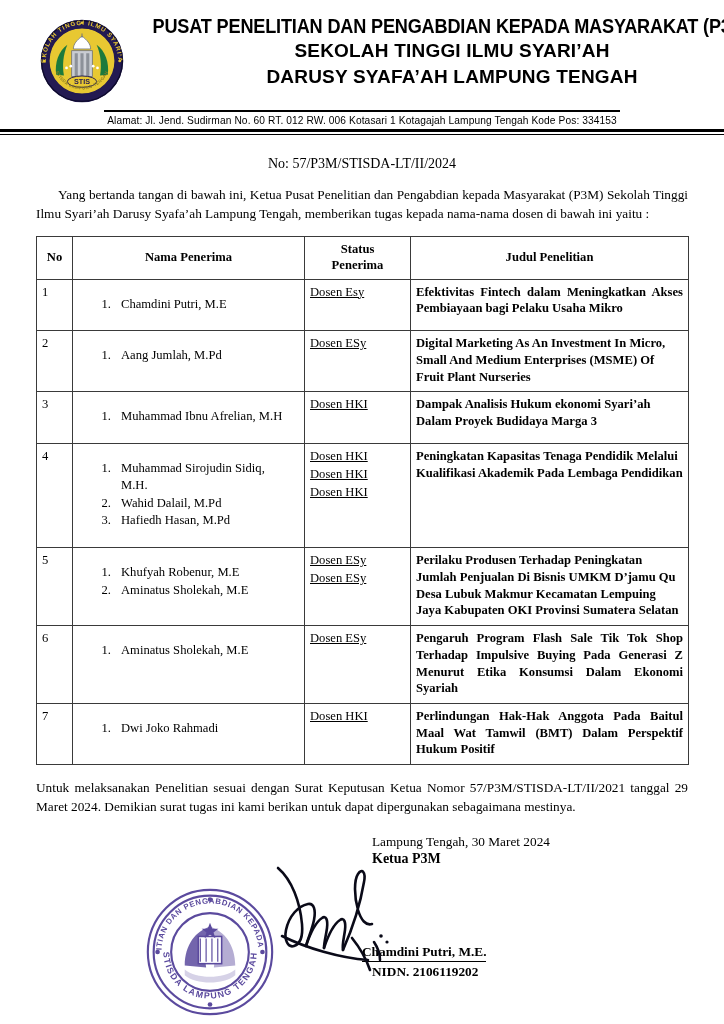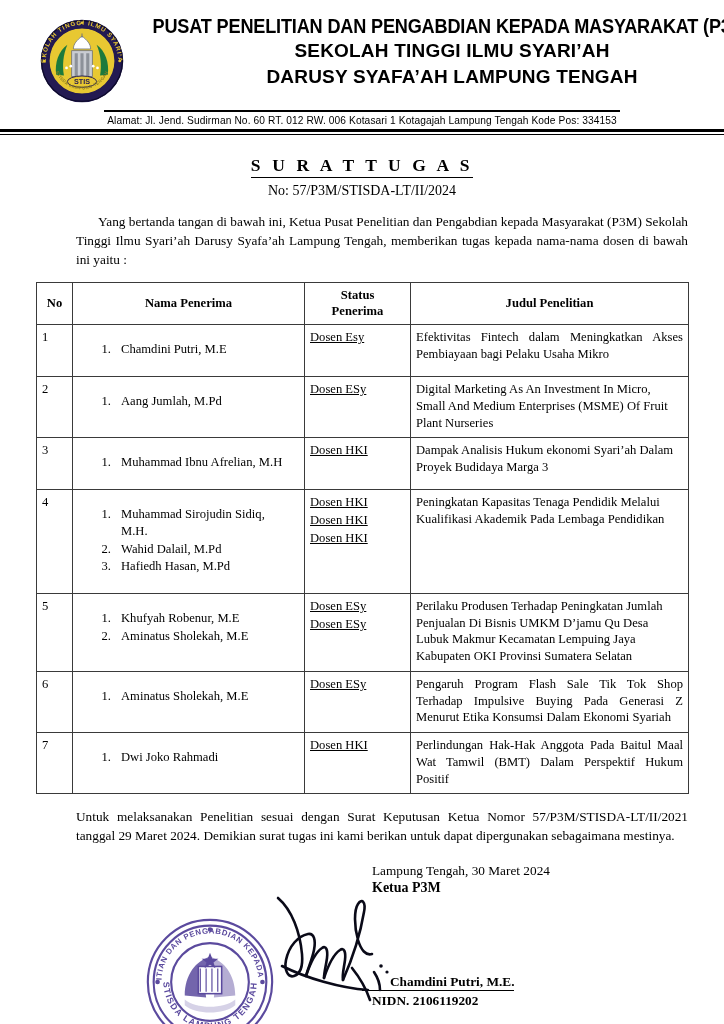--- a/index.html
+++ b/index.html
@@ -110,21 +110,20 @@
   
   .content {
     padding: 0 36px;
   }
   .para {
     font-size: 13.3px;
     line-height: 1.42;
     text-align: justify;
     text-justify: inter-word;
     margin-top: 14px;
-    margin-left: 40px;
   }
   .para-indent { text-indent: 22px; }
 
   
   table.recipients {
     width: 100%;
     border-collapse: collapse;
     margin-top: 12px;
     font-size: 12.6px;
     table-layout: fixed;
@@ -143,21 +142,21 @@
     padding: 5px 4px;
     line-height: 1.25;
   }
   col.c-no     { width: 36px; }
   col.c-nama   { width: 232px; }
   col.c-status { width: 106px; }
   col.c-judul  { width: 278px; }
 
   td.cell-no { text-align: left; padding-left: 8px; }
   td.cell-status { padding-left: 9px; }
-  td.cell-judul { text-align: justify; text-justify: inter-word; }
+  td.cell-judul { text-align: justify; text-justify: inter-word; font-weight: bold; }
   td.cell-judul.flush { text-align: left; }
 
   ol.names {
     margin: 12px;
     padding: 0 0 0 24px;
     list-style: decimal;
   }
   ol.names li {
     padding-left: 7px;
     margin: 0 0 1px 0;
@@ -187,21 +186,21 @@
     font-weight: bold;
     line-height: 1.3;
     padding-left: 10px;
   }
   .sig-space { height: 74px; position: relative; }
   .sig-name {
     font-size: 13.3px;
     font-weight: bold;
     display: inline-block;
     border-bottom: 1.2px solid #000;
-    padding-left: 28px;
+    padding-left: 0;
     line-height: 1.25;
   }
   .sig-nidn {
     font-size: 13.3px;
     font-weight: bold;
     padding-left: 10px;
     line-height: 1.3;
     margin-top: 1px;
   }
 
@@ -280,21 +279,20 @@
         <div class="lh-line3">DARUSY SYAFA’AH LAMPUNG TENGAH</div>
       </div>
     </div>
     <div class="rule-top"></div>
     <div class="address">Alamat: Jl. Jend. Sudirman No. 60 RT. 012 RW. 006 Kotasari 1 Kotagajah Lampung Tengah Kode Pos: 334153</div>
   </div>
   <div class="rule-bottom"></div>
   <div class="rule-bottom2"></div>
 
   <div class="doc-title-block">
-    <div class="doc-title">S U R A T   T U G A S</div>
     <div class="doc-number">No: 57/P3M/STISDA-LT/II/2024</div>
   </div>
 
   <div class="content">
 
     <div class="para para-indent">Yang bertanda tangan di bawah ini, Ketua Pusat Penelitian dan Pengabdian kepada Masyarakat (P3M) Sekolah Tinggi Ilmu Syari’ah Darusy Syafa’ah Lampung Tengah, memberikan tugas kepada nama-nama dosen di bawah ini yaitu :</div>
 
     <table class="recipients">
       <colgroup>
         <col class="c-no">

